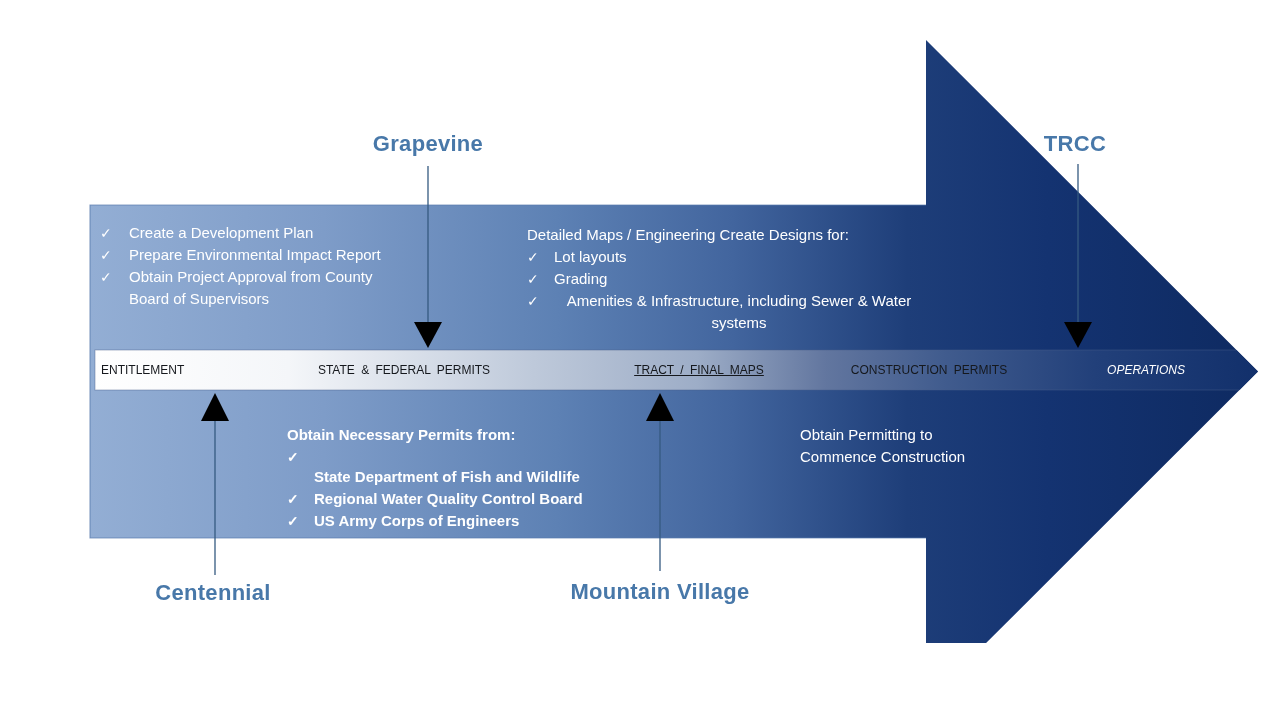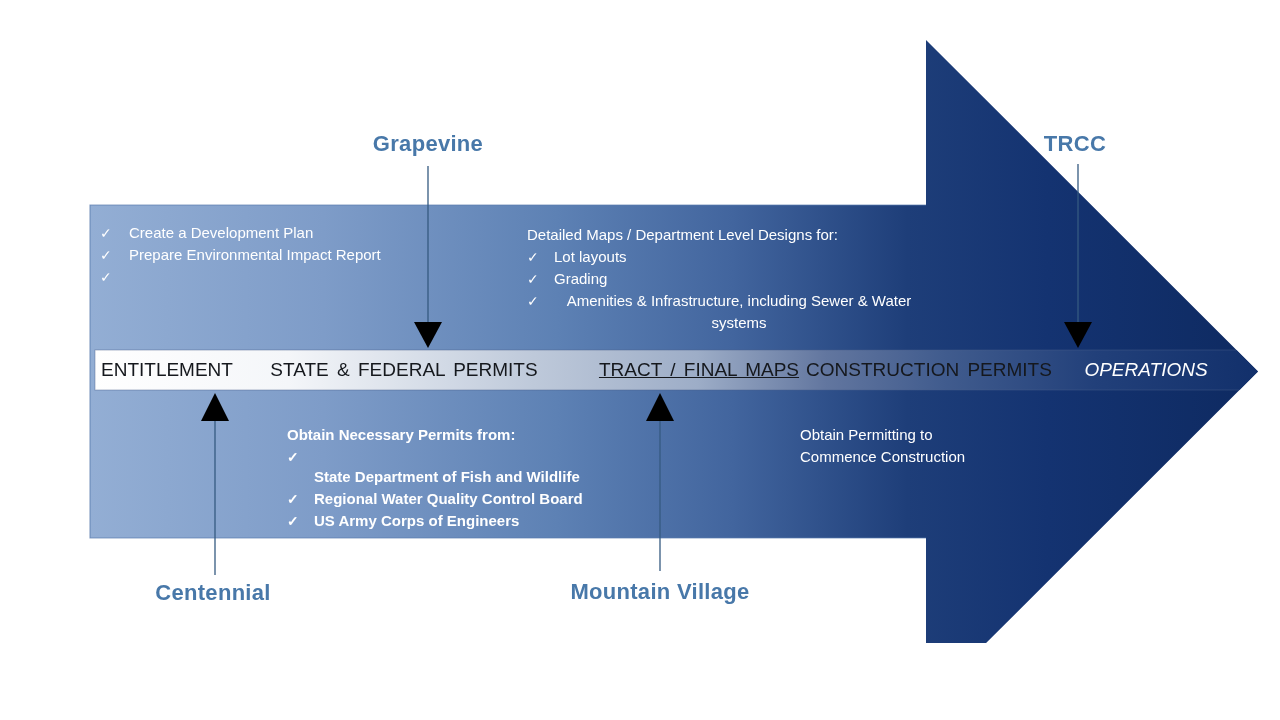--- a/index.html
+++ b/index.html
@@ -17,21 +17,21 @@
 
   .panel{color:#ffffff;font-size:15px;line-height:22px;}
   .panel .heading{margin:0 0 0 0;}
   .bullet{display:flex;align-items:flex-start;}
   .bullet .check{flex:0 0 29px;font-size:14px;line-height:22px;}
   .bullet.narrowcheck .check{flex:0 0 27px;}
   .bullet .btext{flex:1 1 auto;}
 
   .stage-label{
     position:absolute;top:357px;height:26px;line-height:26px;
-    font-size:19px;color:#15181d;white-space:nowrap;word-spacing:3px;
+    font-size:12px;color:#15181d;white-space:nowrap;word-spacing:3px;
   }
   .stage-label.centered{transform:translateX(-50%);}
   .stage-label.light{color:#ffffff;font-style:italic;}
 
   .project-label{
     position:absolute;transform:translateX(-50%);
     font-size:22px;font-weight:700;color:#4878a9;white-space:nowrap;
     letter-spacing:0.3px;
   }
 </style>
@@ -110,25 +110,26 @@
     <div class="bullet">
       <span class="check">✓</span>
       <span class="btext" style="max-width:260px;">Create a Development Plan</span>
     </div>
     <div class="bullet">
       <span class="check">✓</span>
       <span class="btext" style="max-width:260px;">Prepare Environmental Impact Report</span>
     </div>
     <div class="bullet">
       <span class="check">✓</span>
+      <span class="btext" style="max-width:260px;">Obtain Project Approval from County Board of Supervisors</span>
     </div>
   </div>
 
   <div class="panel abs" style="left:527px;top:224px;width:400px;">
-    <div class="heading">Detailed Maps / Department Level Designs for:</div>
+    <div class="heading">Detailed Maps / Engineering Create Designs for:</div>
     <div class="bullet narrowcheck">
       <span class="check">✓</span>
       <span class="btext" style="max-width:370px;">Lot layouts</span>
     </div>
     <div class="bullet narrowcheck">
       <span class="check">✓</span>
       <span class="btext" style="max-width:370px;">Grading</span>
     </div>
     <div class="bullet narrowcheck">
       <span class="check">✓</span>

